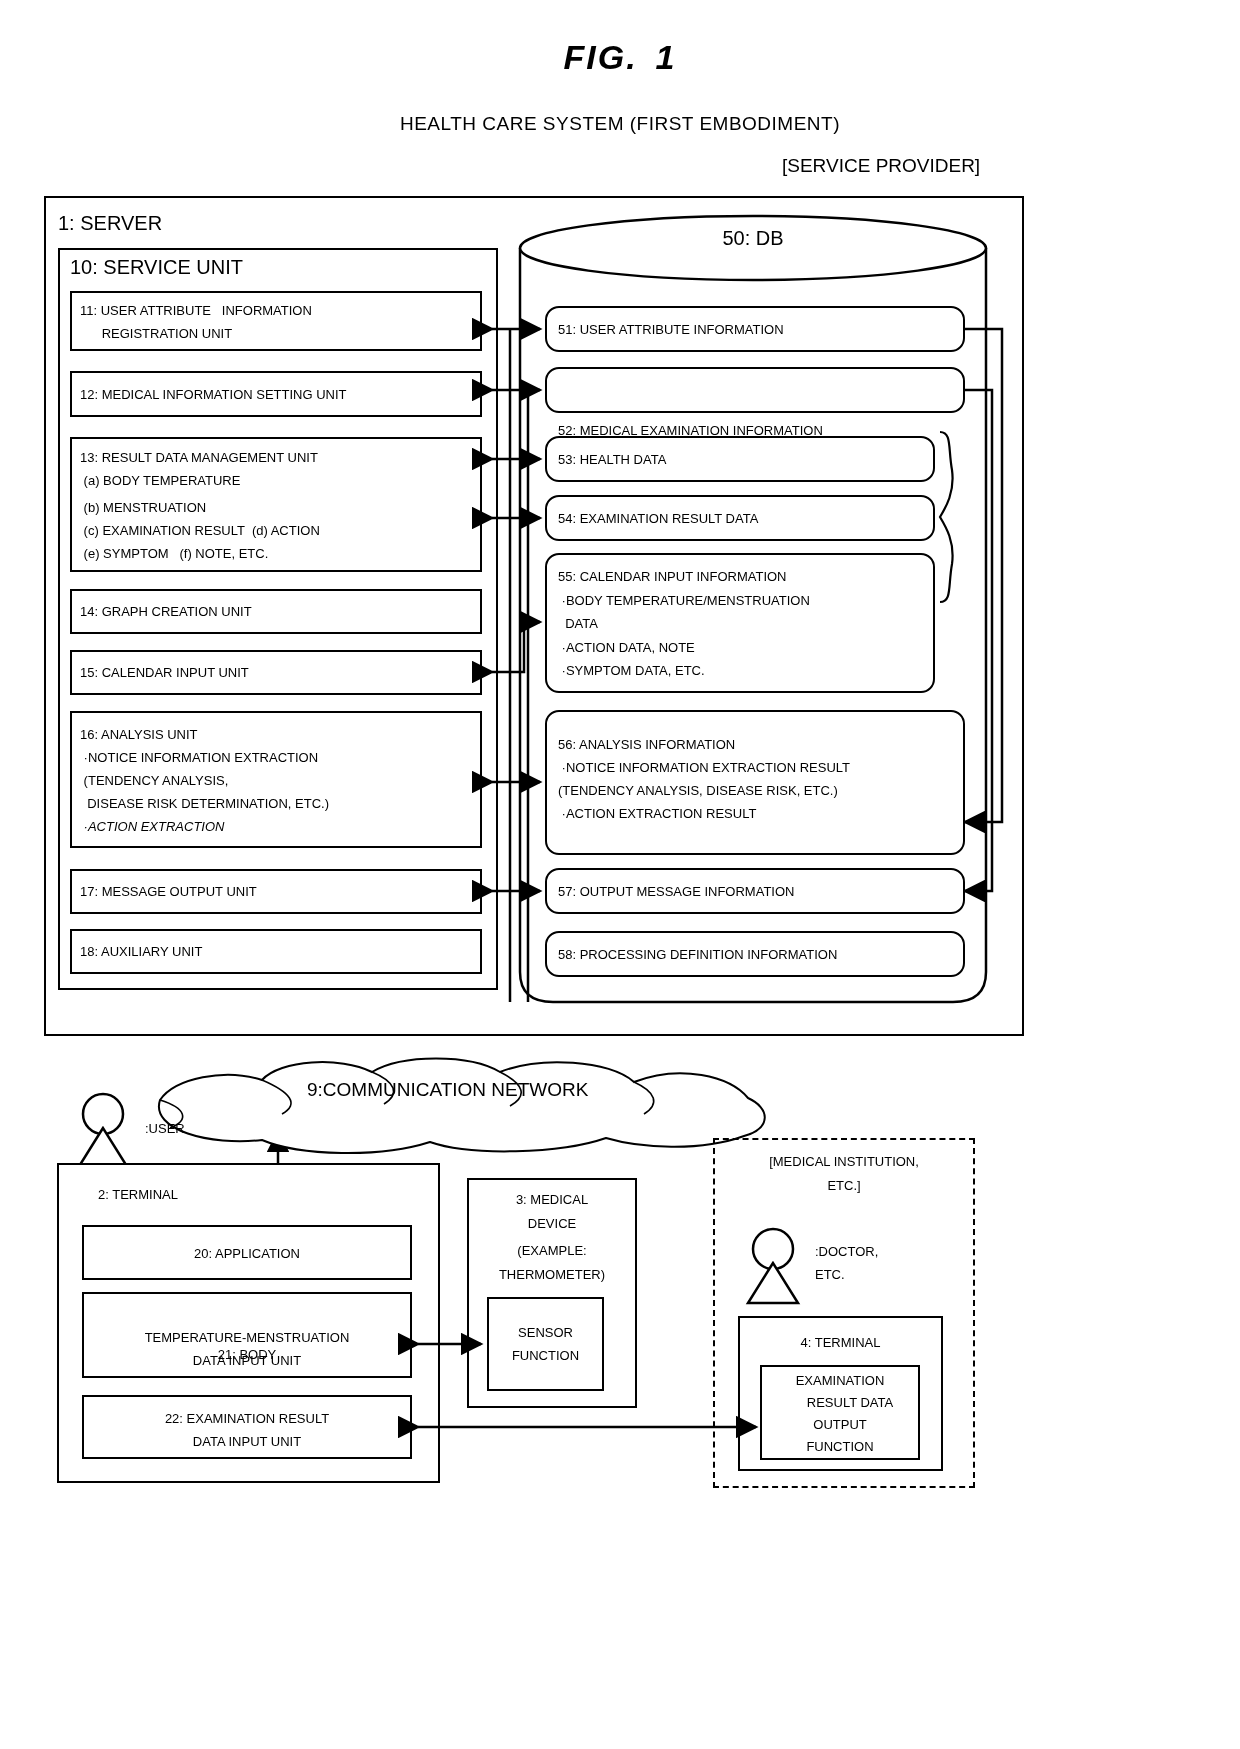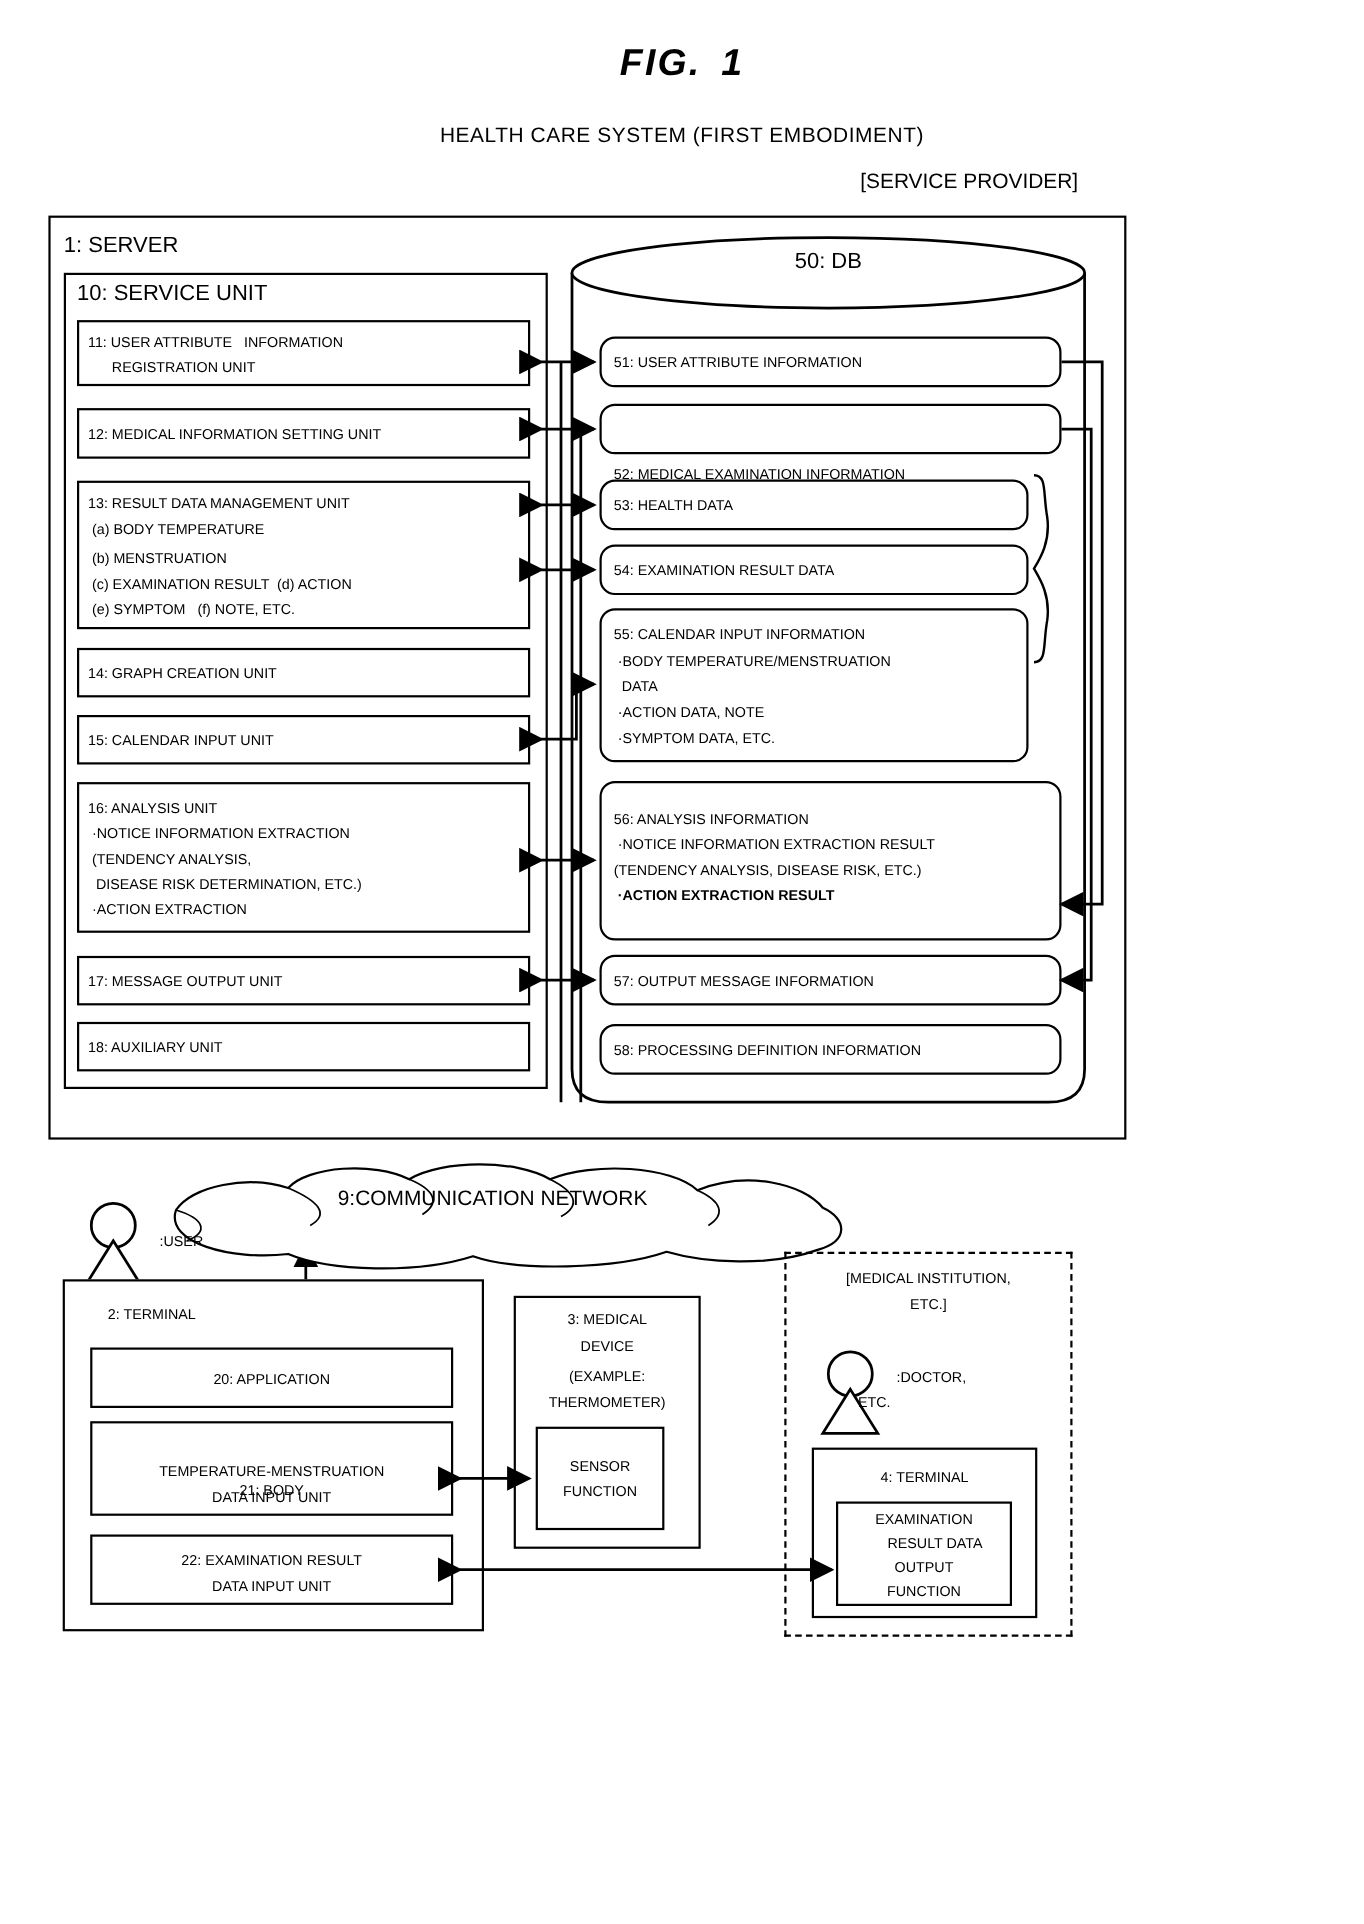--- a/index.html
+++ b/index.html
@@ -56,21 +56,21 @@
 <div class="lbl" style="left:80px;top:600px;">14: GRAPH CREATION UNIT</div>
 
 <div class="box" style="left:70px;top:650px;width:412px;height:45px;"></div>
 <div class="lbl" style="left:80px;top:661px;">15: CALENDAR INPUT UNIT</div>
 
 <div class="box" style="left:70px;top:711px;width:412px;height:137px;"></div>
 <div class="lbl" style="left:80px;top:723px;">16: ANALYSIS UNIT</div>
 <div class="lbl" style="left:80px;top:746px;"> ·NOTICE INFORMATION EXTRACTION</div>
 <div class="lbl" style="left:80px;top:769px;"> (TENDENCY ANALYSIS,</div>
 <div class="lbl" style="left:80px;top:792px;">  DISEASE RISK DETERMINATION, ETC.)</div>
-<div class="lbl" style="left:80px;top:815px;"> ·ACTION EXTRACTION</div>
+<div class="lbl" style="left:80px;top:815px;font-style:italic;"> ·ACTION EXTRACTION</div>
 
 <div class="box" style="left:70px;top:869px;width:412px;height:45px;"></div>
 <div class="lbl" style="left:80px;top:880px;">17: MESSAGE OUTPUT UNIT</div>
 
 <div class="box" style="left:70px;top:929px;width:412px;height:45px;"></div>
 <div class="lbl" style="left:80px;top:940px;">18: AUXILIARY UNIT</div>
 
 <svg class="overlay" viewBox="0 0 1240 1749">
 
   <path d="M520 248 L520 972 Q520 1002 553 1002 L953 1002 Q986 1002 986 972 L986 248" fill="#fff" stroke="#000" stroke-width="2.5"></path>
@@ -94,21 +94,21 @@
 <div class="lbl" style="left:558px;top:565px;">55: CALENDAR INPUT INFORMATION</div>
 <div class="lbl" style="left:558px;top:589px;"> ·BODY TEMPERATURE/MENSTRUATION</div>
 <div class="lbl" style="left:558px;top:612px;">  DATA</div>
 <div class="lbl" style="left:558px;top:636px;"> ·ACTION DATA, NOTE</div>
 <div class="lbl" style="left:558px;top:659px;"> ·SYMPTOM DATA, ETC.</div>
 
 <div class="rbox" style="left:545px;top:710px;width:420px;height:145px;"></div>
 <div class="lbl" style="left:558px;top:733px;">56: ANALYSIS INFORMATION</div>
 <div class="lbl" style="left:558px;top:756px;"> ·NOTICE INFORMATION EXTRACTION RESULT</div>
 <div class="lbl" style="left:558px;top:779px;">(TENDENCY ANALYSIS, DISEASE RISK, ETC.)</div>
-<div class="lbl" style="left:558px;top:802px;font-weight:bold;"> ·ACTION EXTRACTION RESULT</div>
+<div class="lbl" style="left:558px;top:802px;"> ·ACTION EXTRACTION RESULT</div>
 
 <div class="rbox" style="left:545px;top:868px;width:420px;height:46px;"></div>
 <div class="lbl" style="left:558px;top:880px;">57: OUTPUT MESSAGE INFORMATION</div>
 
 <div class="rbox" style="left:545px;top:931px;width:420px;height:46px;"></div>
 <div class="lbl" style="left:558px;top:943px;">58: PROCESSING DEFINITION INFORMATION</div>
 
 <svg class="overlay" viewBox="0 0 1240 1749">
   <defs>
     <marker id="ah" markerWidth="9" markerHeight="9" refX="8" refY="4.5" orient="auto" markerUnits="strokeWidth">
@@ -212,21 +212,21 @@
 <div class="lbl ctr" style="left:713px;top:1150px;width:262px;">[MEDICAL INSTITUTION,</div>
 <div class="lbl ctr" style="left:713px;top:1174px;width:262px;">ETC.]</div>
 
 <svg class="overlay" viewBox="0 0 1240 1749">
   <g stroke="#000" stroke-width="2.5" fill="#fff">
     <circle cx="773" cy="1249" r="20"></circle>
     <path d="M773 1263 L748 1303 L798 1303 Z"></path>
   </g>
 </svg>
 <div class="lbl" style="left:815px;top:1240px;">:DOCTOR,</div>
-<div class="lbl" style="left:780px;top:1263px;">ETC.</div>
+<div class="lbl" style="left:815px;top:1263px;">ETC.</div>
 
 <div class="box" style="left:738px;top:1316px;width:205px;height:155px;"></div>
 <div class="lbl ctr" style="left:738px;top:1331px;width:205px;">4: TERMINAL</div>
 
 <div class="box" style="left:760px;top:1365px;width:160px;height:95px;"></div>
 <div class="lbl ctr" style="left:760px;top:1369px;width:160px;">EXAMINATION</div>
 <div class="lbl ctr" style="left:760px;top:1391px;width:180px;">RESULT DATA</div>
 <div class="lbl ctr" style="left:760px;top:1413px;width:160px;">OUTPUT</div>
 <div class="lbl ctr" style="left:760px;top:1435px;width:160px;">FUNCTION</div>
 

